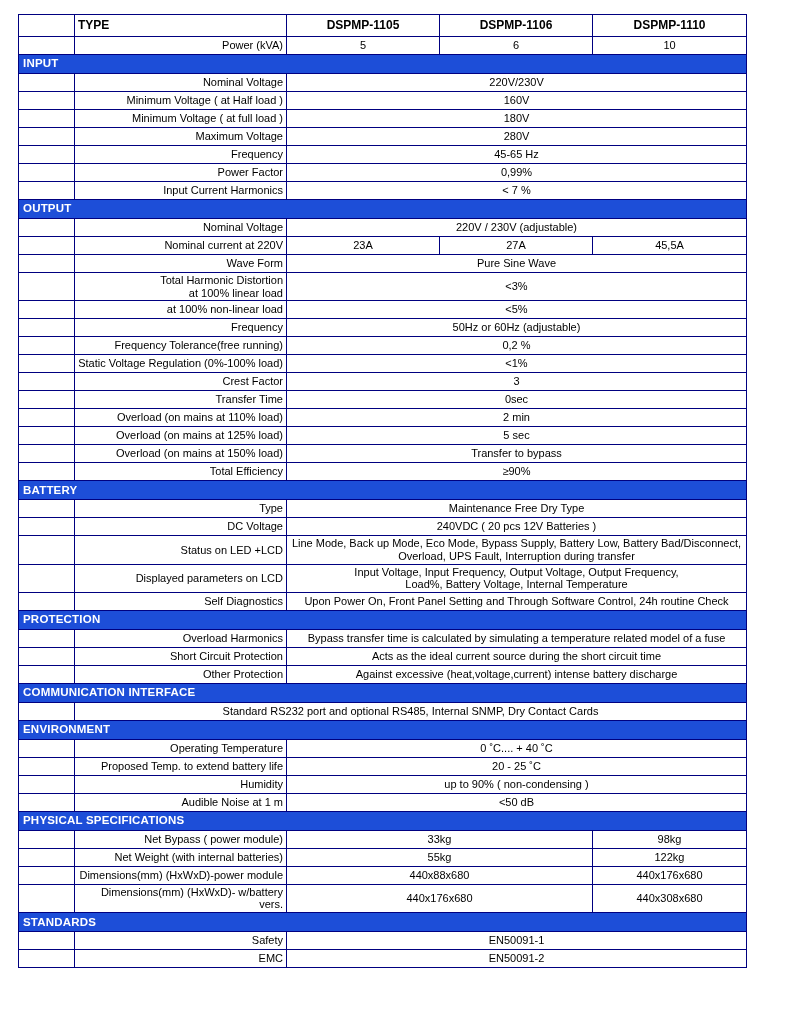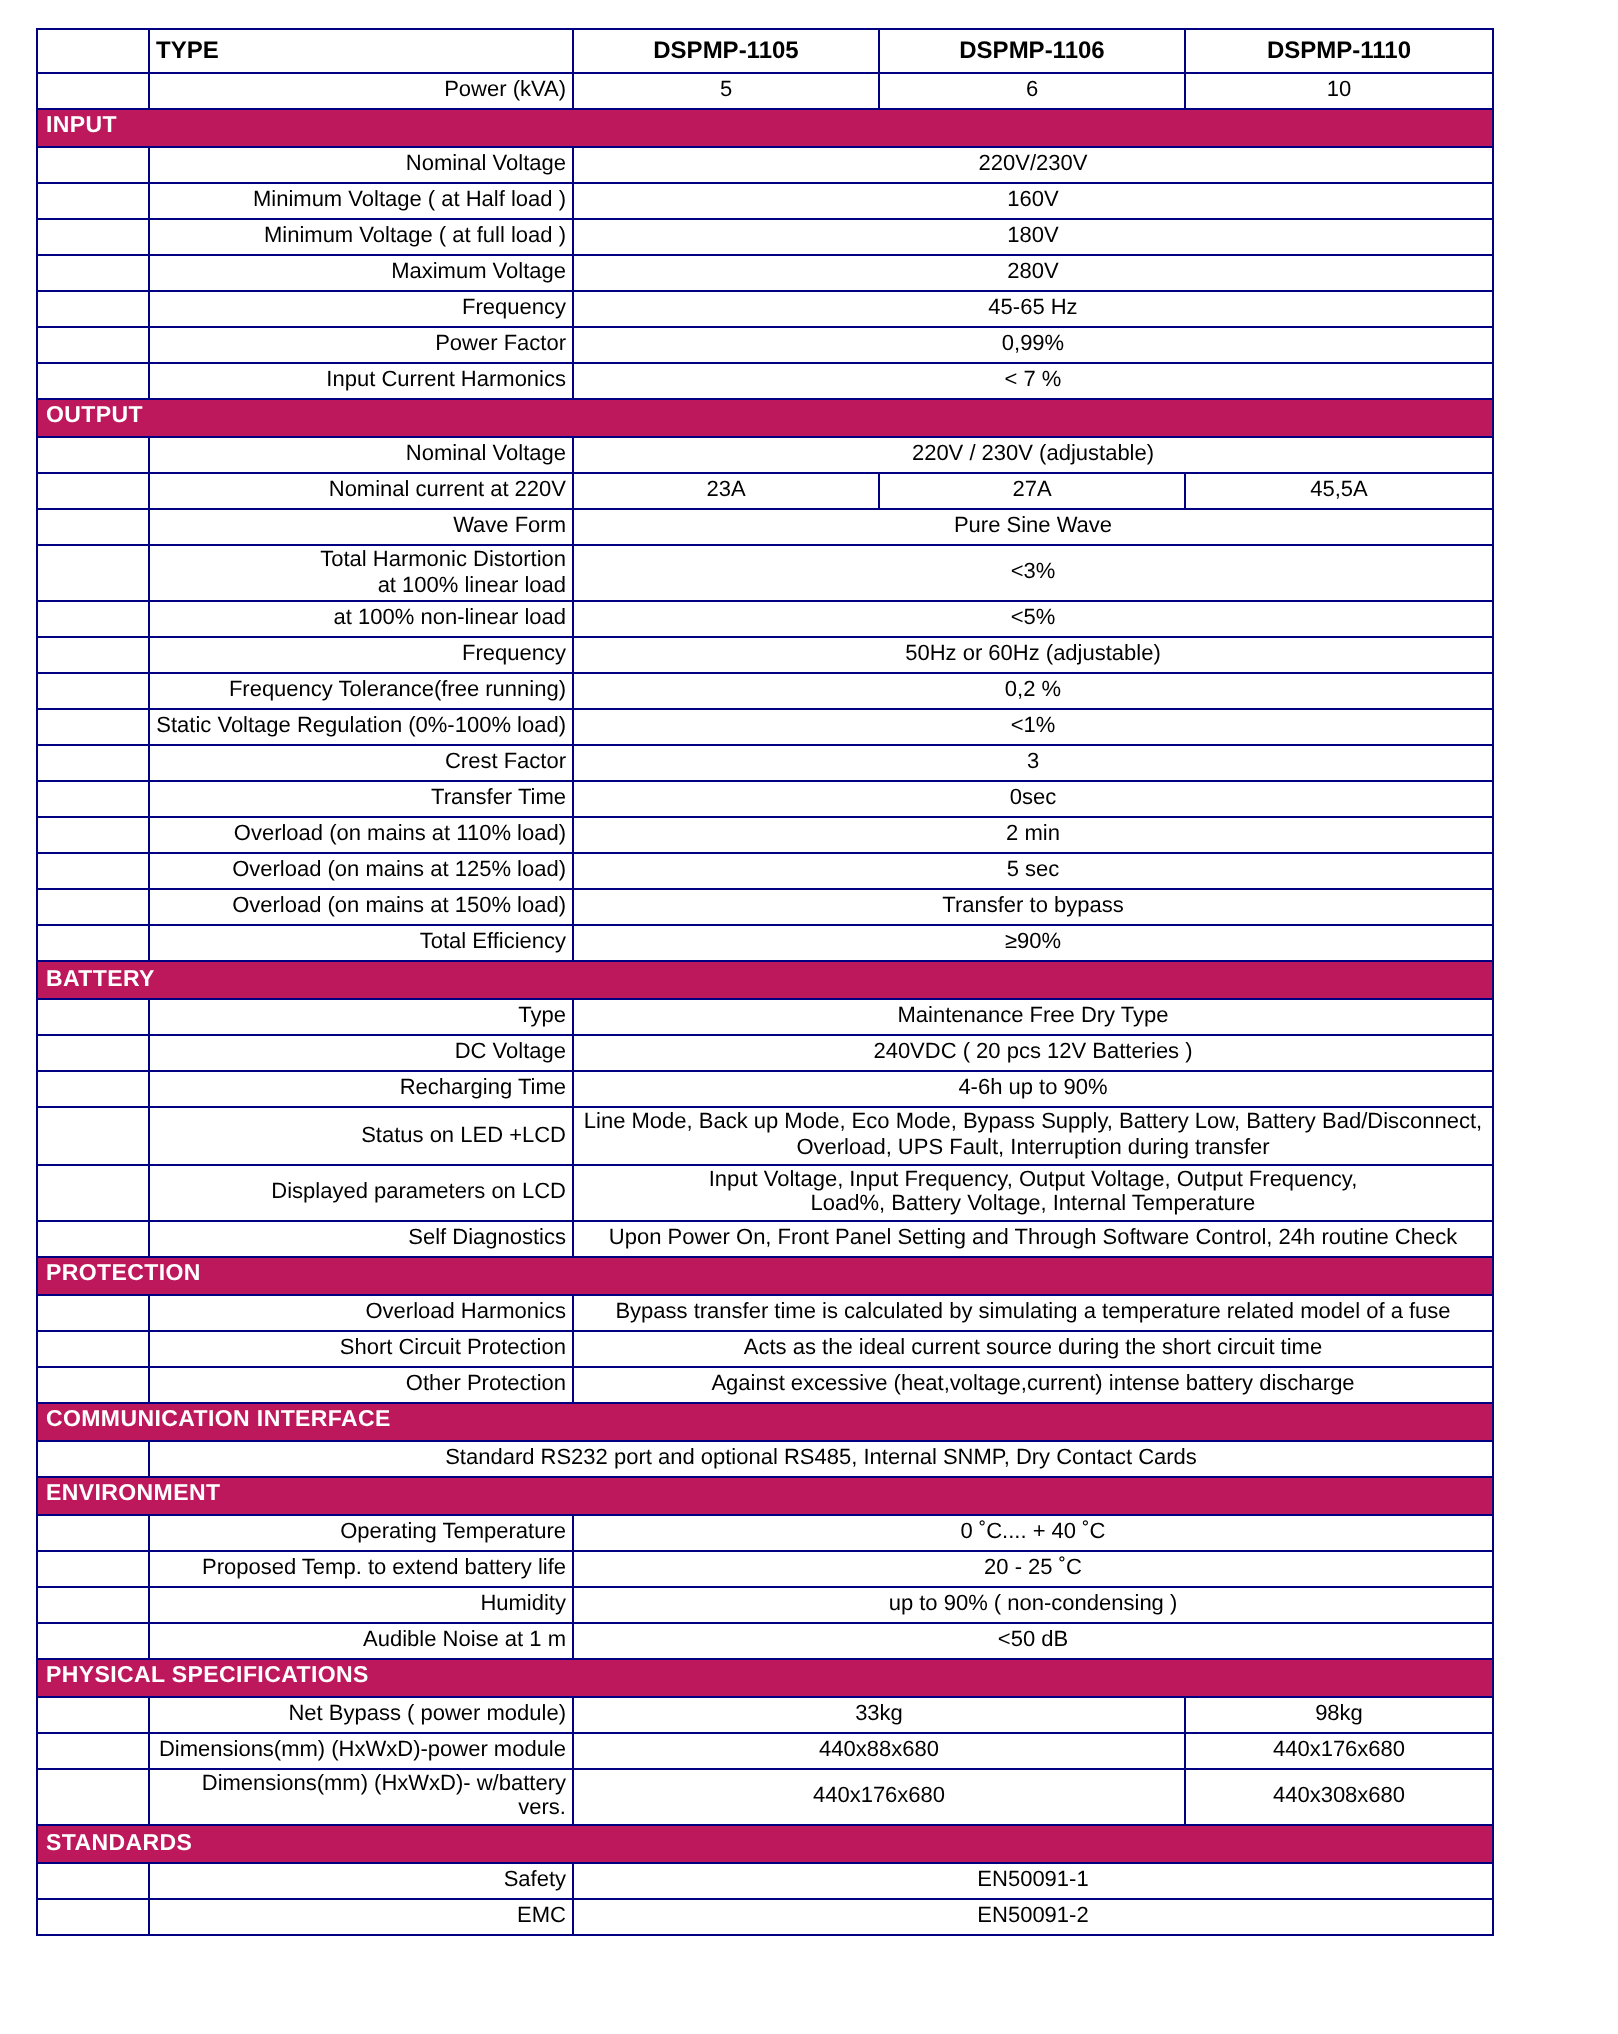--- a/index.html
+++ b/index.html
@@ -49,21 +49,21 @@
     border-right: 1px solid #000080;
     border-top: none;
     border-bottom: none;
     background: #ffffff;
   }
   td.gut-blank {
     border: none;
     background: #ffffff;
   }
   tr.section td {
-    background: #be185d;
+    background: #1d4ed8;
     color: #ffffff;
     font-weight: bold;
     font-size: 11.5px;
     letter-spacing: 0.2px;
     padding: 1px 4px;
     border: 1px solid #000080;
     height: 16px;
   }
   td.rowname {
     text-align: right;
@@ -238,25 +238,20 @@
           <td class="rowname">Type</td>
           <td class="val" colspan="3">Maintenance Free Dry Type</td>
         </tr>
         <tr>
           <td class="gut">&nbsp;</td>
           <td class="rowname">DC Voltage</td>
           <td class="val" colspan="3">240VDC ( 20 pcs 12V Batteries )</td>
         </tr>
         <tr>
           <td class="gut">&nbsp;</td>
-          <td class="rowname">Recharging Time</td>
-          <td class="val" colspan="3">4-6h up to 90%</td>
-        </tr>
-        <tr>
-          <td class="gut">&nbsp;</td>
           <td class="rowname tall twoline">Status on LED +LCD</td>
           <td class="val tall twoline" colspan="3">Line Mode, Back up Mode, Eco Mode, Bypass Supply, Battery Low, Battery Bad/Disconnect,<br>Overload, UPS Fault, Interruption during transfer</td>
         </tr>
         <tr>
           <td class="gut">&nbsp;</td>
           <td class="rowname tall twoline">Displayed parameters on LCD</td>
           <td class="val tall twoline" colspan="3">Input Voltage, Input Frequency, Output Voltage, Output Frequency,<br>Load%, Battery Voltage, Internal Temperature</td>
         </tr>
         <tr>
           <td class="gut">&nbsp;</td>
@@ -312,20 +307,26 @@
           <td class="val" colspan="3">&lt;50 dB</td>
         </tr>
         <tr class="section">
           <td colspan="5">PHYSICAL SPECIFICATIONS</td>
         </tr>
         <tr>
           <td class="gut">&nbsp;</td>
           <td class="rowname">Net Bypass ( power module)</td>
           <td class="val" colspan="2">33kg</td>
           <td class="val">98kg</td>
+        </tr>
+        <tr>
+          <td class="gut">&nbsp;</td>
+          <td class="rowname">Net Weight (with internal batteries)</td>
+          <td class="val" colspan="2">55kg</td>
+          <td class="val">122kg</td>
         </tr>
         <tr>
           <td class="gut">&nbsp;</td>
           <td class="rowname">Dimensions(mm) (HxWxD)-power module</td>
           <td class="val" colspan="2">440x88x680</td>
           <td class="val">440x176x680</td>
         </tr>
         <tr>
           <td class="gut">&nbsp;</td>
           <td class="rowname">Dimensions(mm) (HxWxD)- w/battery vers.</td>

